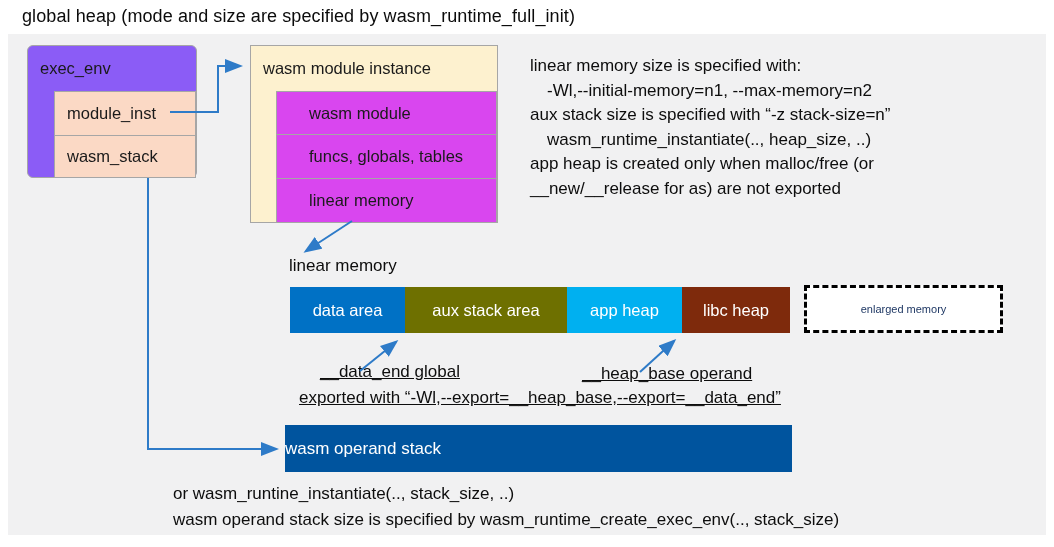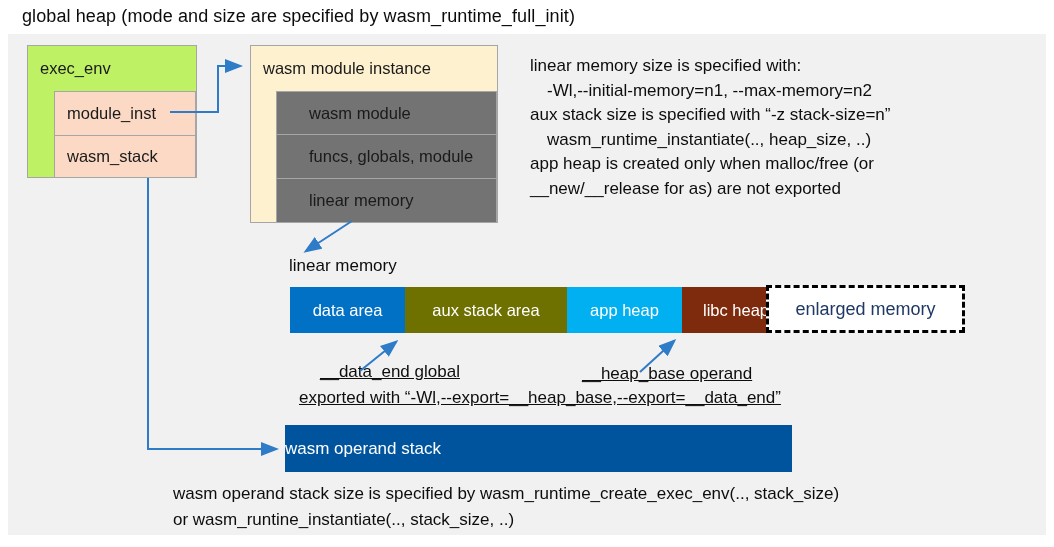--- a/index.html
+++ b/index.html
@@ -6,41 +6,41 @@
   html,body { background:#fff; }
   body { font-family:"Liberation Sans","DejaVu Sans",sans-serif; color:#111; }
   .page { position:relative; width:1054px; height:547px; background:#fff; overflow:hidden; }
 
   .title { position:absolute; left:22px; top:6px; font-size:18px; font-weight:500; letter-spacing:.1px; color:#0b0b0b; }
 
   .canvas { position:absolute; left:8px; top:34px; width:1038px; height:501px; background:#f1f1f2; }
 
   
   .box { position:absolute; border:1px solid #a6a6a6; }
-  .box.exec { left:27px; top:45px; width:170px; height:133px; background:#bef264; }
+  .box.exec { left:27px; top:45px; width:170px; height:133px; background:#8b5cf6;border-radius:6px; }
   .box.inst { left:250px; top:45px; width:248px; height:178px; background:#fdf1cf; }
   .box-header { position:absolute; left:0; top:0; right:0; height:45px; line-height:45px; padding-left:12px; font-size:16.5px; color:#1a1a1a; }
   .cell { position:absolute; left:26px; right:0; border:1px solid #a6a6a6; line-height:inherit; padding-left:12px; font-size:16.5px; color:#1a1a1a; }
   .exec .cell { background:#fbd9c5; }
-  .inst .cell { left:25px; background:#737373;padding-left:32px; }
+  .inst .cell { left:25px; background:#d946ef;padding-left:32px; }
 
   
   .notes { position:absolute; left:530px; top:54px; font-size:17px; line-height:24.5px; color:#0d0d0d; white-space:nowrap; }
   .notes .line { display:block; }
   .notes .indent { padding-left:17px; }
 
   
   .lm-label { position:absolute; left:289px; top:256px; font-size:17px; color:#0d0d0d; }
   .seg { position:absolute; top:287px; height:46px; line-height:46px; text-align:center; font-size:16.5px; color:#fff; }
   .seg-data   { left:290px; width:115px; }
   .seg-aux    { left:405px; width:162px; }
   .seg-appheap{ left:567px; width:115px; }
   .seg-libc   { left:682px; width:108px; }
-  .seg-enlarged { position:absolute; left:766px; top:285px; width:199px; height:48px; line-height:42px;
-                  background:#fff; border:3px dashed #000; text-align:center; font-size:18px; }
+  .seg-enlarged { position:absolute; left:804px; top:285px; width:199px; height:48px; line-height:42px;
+                  background:#fff; border:3px dashed #000; text-align:center; font-size:11px; }
 
   
   .ann { position:absolute; font-size:17px; color:#0d0d0d; white-space:nowrap;text-decoration:underline; }
   .ann-dataend  { left:320px; top:362px; }
   .ann-heapbase { left:582px; top:364px; }
   .ann-exported { left:299px; top:388px; }
 
   
   .opstack { position:absolute; left:285px; top:425px; width:507px; height:47px; line-height:47px;
              text-align:left; color:#fff; font-size:17px; }
@@ -62,21 +62,21 @@
 
   <div class="box exec">
     <div class="box-header">exec_env</div>
     <div class="cell" style="top:45px; height:45px; line-height:43px;">module_inst</div>
     <div class="cell" style="top:89px; height:43px; line-height:41px;">wasm_stack</div>
   </div>
 
   <div class="box inst">
     <div class="box-header">wasm module instance</div>
     <div class="cell" style="top:45px; height:44px; line-height:42px;">wasm module</div>
-    <div class="cell" style="top:88px; height:45px; line-height:43px;">funcs, globals, module</div>
+    <div class="cell" style="top:88px; height:45px; line-height:43px;">funcs, globals, tables</div>
     <div class="cell" style="top:132px; height:45px; line-height:43px;">linear memory</div>
   </div>
 
   <div class="notes">
     <span class="line">linear memory size is specified with:</span>
     <span class="line indent">-Wl,--initial-memory=n1, --max-memory=n2</span>
     <span class="line">aux stack size is specified with “-z stack-size=n”</span>
     <span class="line indent">wasm_runtime_instantiate(.., heap_size, ..)</span>
     <span class="line">app heap is created only when malloc/free (or</span>
     <span class="line">__new/__release for as) are not exported</span>
@@ -89,22 +89,22 @@
   <div class="seg seg-libc" style="background-color: rgb(126, 42, 12);">libc heap</div>
   <div class="seg-enlarged" style="color: rgb(31, 56, 100);">enlarged memory</div>
 
   <div class="ann ann-dataend">__data_end global</div>
   <div class="ann ann-heapbase">__heap_base operand</div>
   <div class="ann ann-exported">exported with “-Wl,--export=__heap_base,--export=__data_end”</div>
 
   <div class="opstack" style="background-color: rgb(0, 84, 158);">wasm operand stack</div>
 
   <div class="footer">
+    <div>or wasm_runtine_instantiate(.., stack_size, ..)</div>
     <div>wasm operand stack size is specified by wasm_runtime_create_exec_env(.., stack_size)</div>
-    <div>or wasm_runtine_instantiate(.., stack_size, ..)</div>
   </div>
 
   <svg class="arrows" viewBox="0 0 1054 547">
     <defs>
       <marker id="ah" markerWidth="9" markerHeight="7" refX="7.5" refY="3.5" orient="auto">
         <path d="M0,0 L9,3.5 L0,7 Z" style="fill: rgb(46, 123, 200);"></path>
       </marker>
     </defs>
     <polyline points="170,112 218,112 218,66 240,66" fill="none" stroke-width="2" marker-end="url(#ah)" style="stroke: rgb(46, 123, 200);"></polyline>
     <line x1="352" y1="221" x2="306" y2="251" stroke-width="2" marker-end="url(#ah)" style="stroke: rgb(46, 123, 200);"></line>

